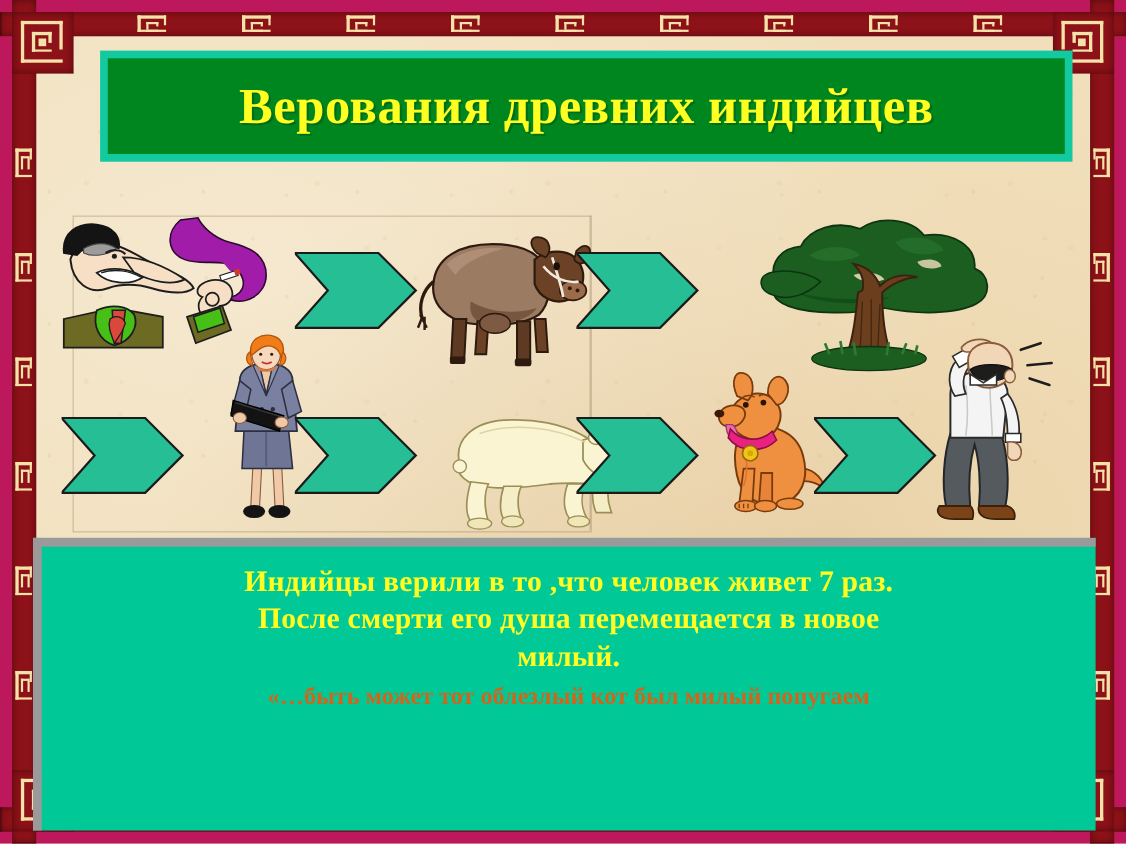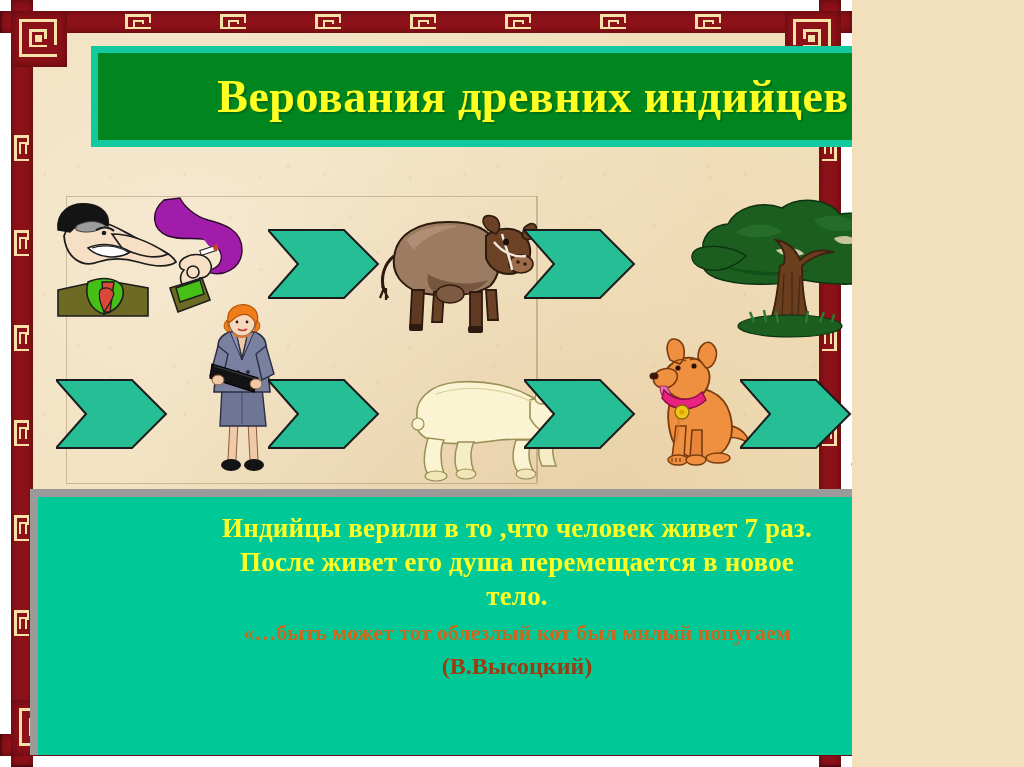--- a/index.html
+++ b/index.html
@@ -1,22 +1,22 @@
 <!DOCTYPE html>
 <html><head>
 <meta charset="utf-8">
 <style>
   html,body{margin:0;padding:0;}
   body{
     width:1024px;height:767px;overflow:hidden;
     font-family:"Liberation Serif", serif;
     background:#f2e0bd;
   }
-  .slide{position:relative;width:852px;height:767px;overflow:hidden;
-    background:#ffffff;}
+  .slide{position:relative;width:1024px;height:767px;overflow:hidden;
+    background:#be185d;}
 
   
   .parchment{
     position:absolute;left:28px;top:28px;right:28px;bottom:28px;
     background:
       radial-gradient(ellipse at 20% 30%, rgba(255,255,255,.30), transparent 60%),
       radial-gradient(ellipse at 75% 65%, rgba(222,188,136,.32), transparent 62%),
       radial-gradient(ellipse at 50% 100%, rgba(206,172,120,.25), transparent 60%),
       #f1dfbb;
   }
@@ -889,20 +889,19 @@
 
       <ellipse cx="76" cy="36" rx="5" ry="6" fill="#f2d6b8" stroke="#8a5c3a" stroke-width="1.3"></ellipse>
 
       <path d="M40 34 L52 42 L64 34 L64 44 L40 44 Z" fill="#ffffff" stroke="#2b2b2b" stroke-width="1.4"></path>
     </svg>
   </div>
 
   <div class="panel">
     <div class="panel-pad">
       <div class="line-y">Индийцы верили в то ,что человек живет 7 раз.</div>
-      <div class="line-y">После живет его душа перемещается в новое</div>
-      <div class="line-y">тело.</div>
+      <div class="line-y">После смерти его душа перемещается в новое</div>
+      <div class="line-y">милый.</div>
       <div class="line-o">«…быть может тот облезлый кот был милый попугаем</div>
-      <div class="line-a">(В.Высоцкий)</div>
     </div>
   </div>
 
 </div>
 
 </body></html>

